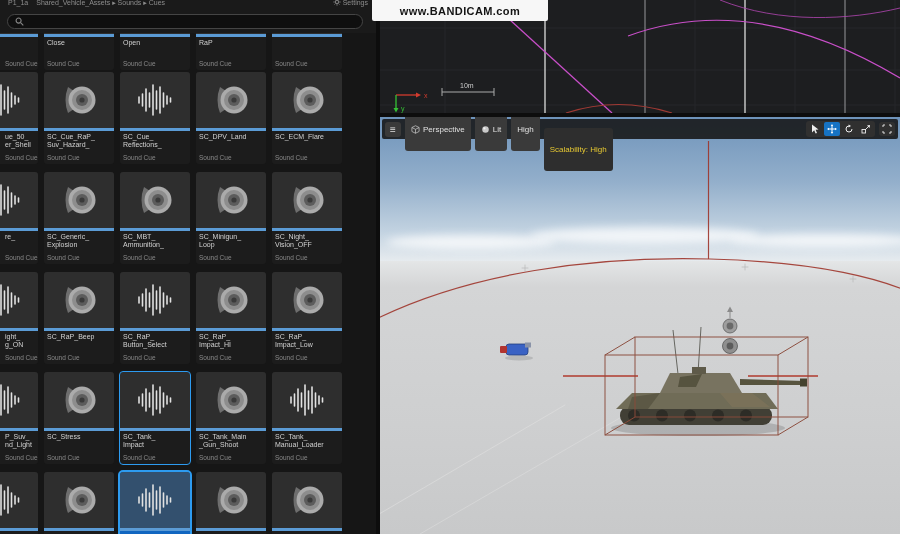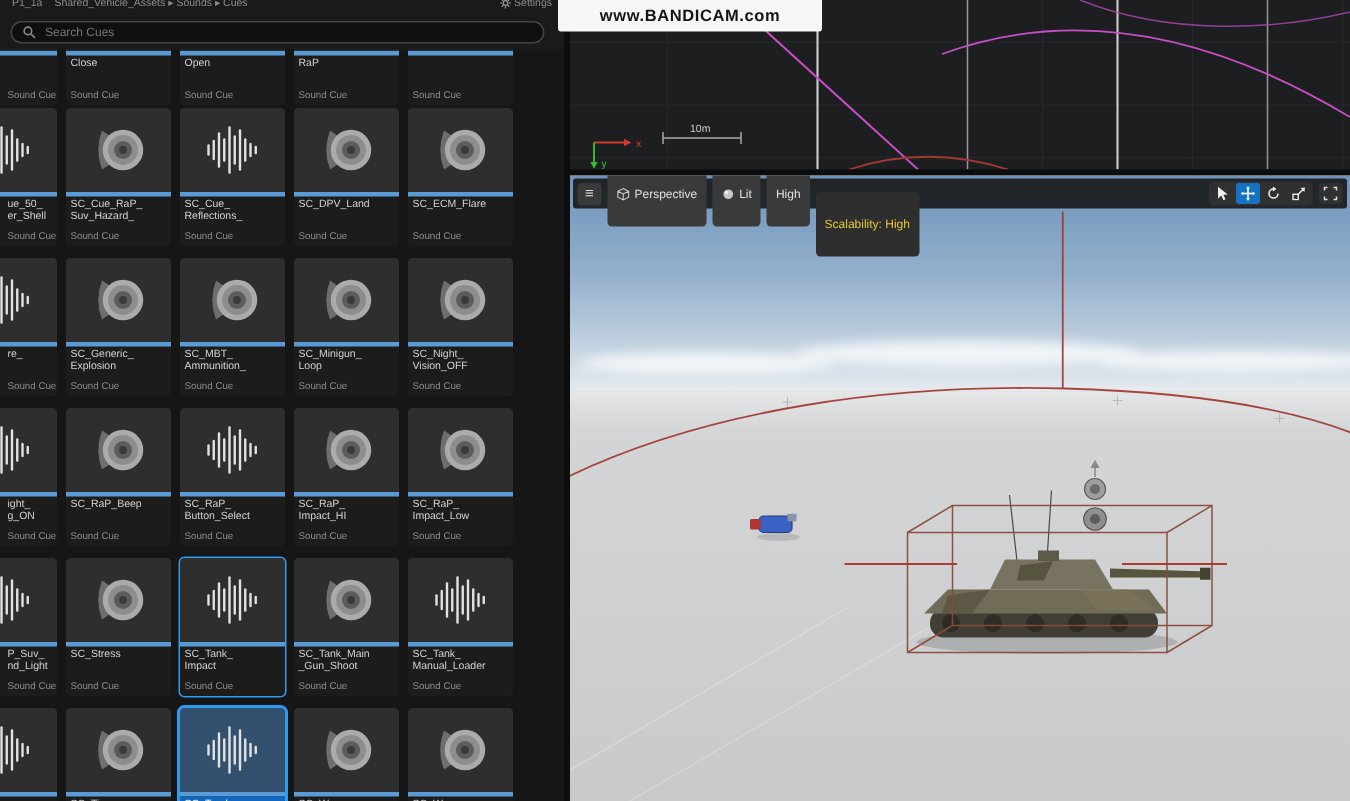--- a/index.html
+++ b/index.html
@@ -675,21 +675,20 @@
             </g>
           </svg>
           <span>Settings</span>
         </span>
       </div>
       <div class="search-bar">
         <svg width="9" height="9" viewBox="0 0 10 10">
           <circle cx="4" cy="4" r="2.8" fill="none" stroke="#888" stroke-width="1.2"></circle>
           <line x1="6.2" y1="6.2" x2="9.2" y2="9.2" stroke="#888" stroke-width="1.2"></line>
         </svg>
-        <input placeholder="Search Cues" style="">
       </div>
     </div>
   </div>
 
   <div class="banner">
     <span>www.BANDICAM.com</span>
   </div>
 
   <div class="top-view">
     <svg width="520" height="113" viewBox="0 0 520 113">

